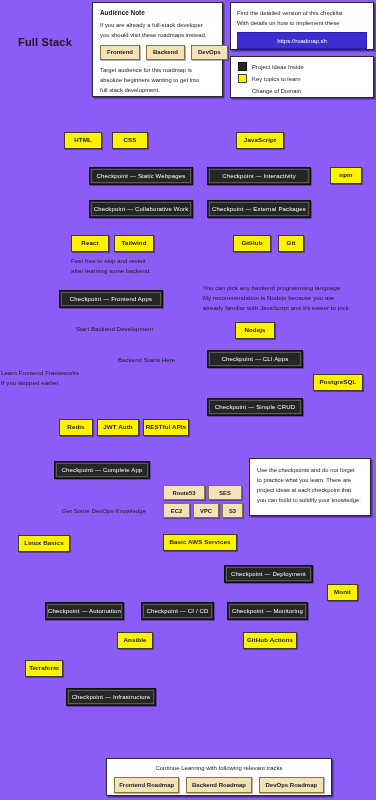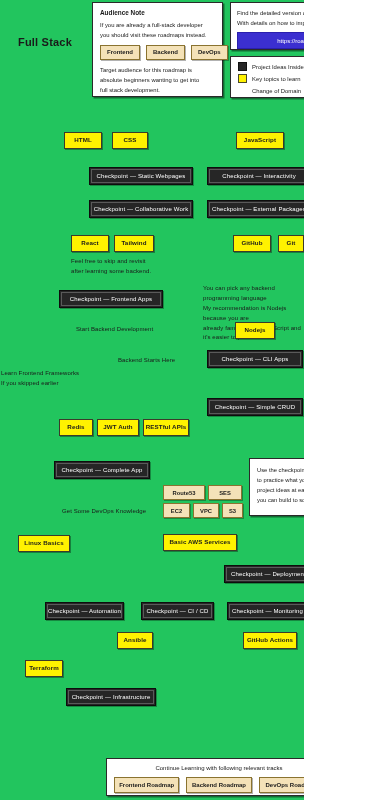--- a/index.html
+++ b/index.html
@@ -2,23 +2,23 @@
 <html><head>
 <meta charset="utf-8">
 <style>
   html, body {
     margin: 0;
     padding: 0;
     background: #ffffff;
   }
   #canvas {
     position: relative;
-    width: 304px;
+    width: 376px;
     height: 800px;
-    background: #22c55e;
+    background: #8b5cf6;
     font-family: "Liberation Sans", sans-serif;
     overflow: hidden;
   }
 
   
   .node {
     position: absolute;
     box-sizing: border-box;
     display: flex;
     align-items: center;

